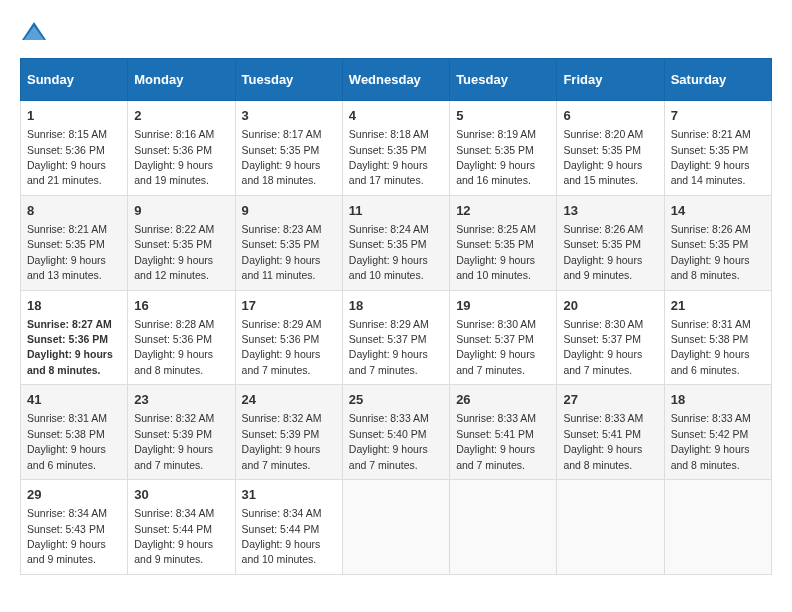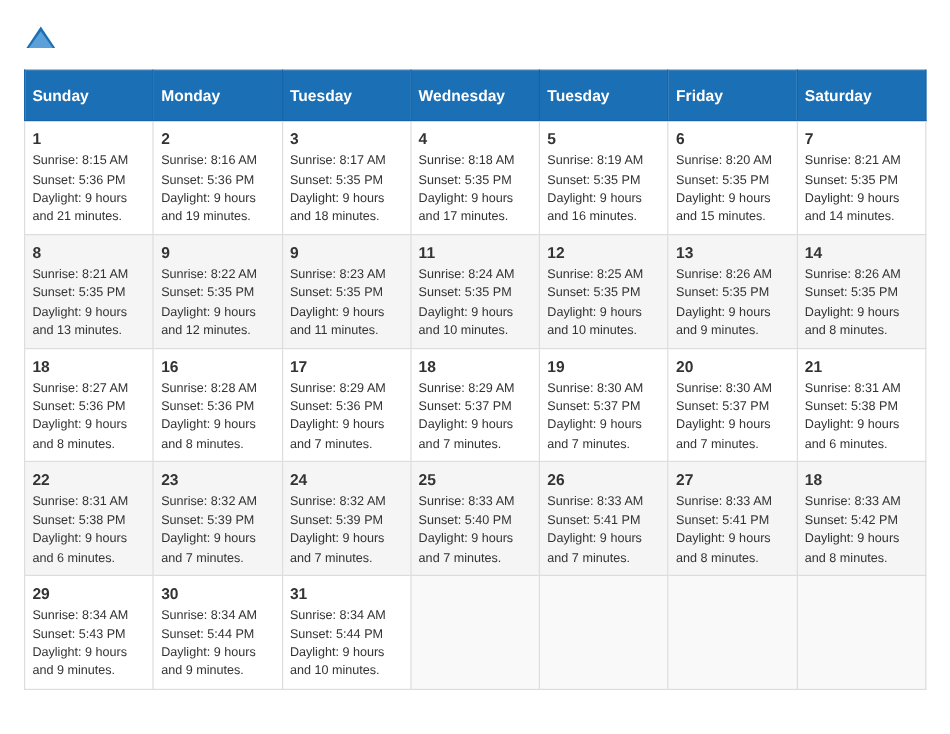--- a/index.html
+++ b/index.html
@@ -162,21 +162,21 @@
 Sunset: 5:35 PM
 Daylight: 9 hours and 10 minutes.</span></td>
         <td><span class="day-number">13</span><span class="day-info" style="white-space: pre-line;">Sunrise: 8:26 AM
 Sunset: 5:35 PM
 Daylight: 9 hours and 9 minutes.</span></td>
         <td><span class="day-number">14</span><span class="day-info" style="white-space: pre-line;">Sunrise: 8:26 AM
 Sunset: 5:35 PM
 Daylight: 9 hours and 8 minutes.</span></td>
       </tr>
       <tr>
-        <td><span class="day-number">18</span><span class="day-info" style="white-space: pre-line;">Sunrise: 8:27 AM
+        <td><span class="day-number">18</span><span class="day-info" style="white-space: pre-line; font-weight: bold;">Sunrise: 8:27 AM
 Sunset: 5:36 PM
 Daylight: 9 hours and 8 minutes.</span></td>
         <td><span class="day-number">16</span><span class="day-info" style="white-space: pre-line;">Sunrise: 8:28 AM
 Sunset: 5:36 PM
 Daylight: 9 hours and 8 minutes.</span></td>
         <td><span class="day-number">17</span><span class="day-info" style="white-space: pre-line;">Sunrise: 8:29 AM
 Sunset: 5:36 PM
 Daylight: 9 hours and 7 minutes.</span></td>
         <td><span class="day-number">18</span><span class="day-info" style="white-space: pre-line;">Sunrise: 8:29 AM
 Sunset: 5:37 PM
@@ -185,21 +185,21 @@
 Sunset: 5:37 PM
 Daylight: 9 hours and 7 minutes.</span></td>
         <td><span class="day-number">20</span><span class="day-info" style="white-space: pre-line;">Sunrise: 8:30 AM
 Sunset: 5:37 PM
 Daylight: 9 hours and 7 minutes.</span></td>
         <td><span class="day-number">21</span><span class="day-info" style="white-space: pre-line;">Sunrise: 8:31 AM
 Sunset: 5:38 PM
 Daylight: 9 hours and 6 minutes.</span></td>
       </tr>
       <tr>
-        <td><span class="day-number">22</span><span class="day-info" style="white-space: pre-line;">Sunrise: 8:31 AM
+        <td><span class="day-number">41</span><span class="day-info" style="white-space: pre-line;">Sunrise: 8:31 AM
 Sunset: 5:38 PM
 Daylight: 9 hours and 6 minutes.</span></td>
         <td><span class="day-number">23</span><span class="day-info" style="white-space: pre-line;">Sunrise: 8:32 AM
 Sunset: 5:39 PM
 Daylight: 9 hours and 7 minutes.</span></td>
         <td><span class="day-number">24</span><span class="day-info" style="white-space: pre-line;">Sunrise: 8:32 AM
 Sunset: 5:39 PM
 Daylight: 9 hours and 7 minutes.</span></td>
         <td><span class="day-number">25</span><span class="day-info" style="white-space: pre-line;">Sunrise: 8:33 AM
 Sunset: 5:40 PM

